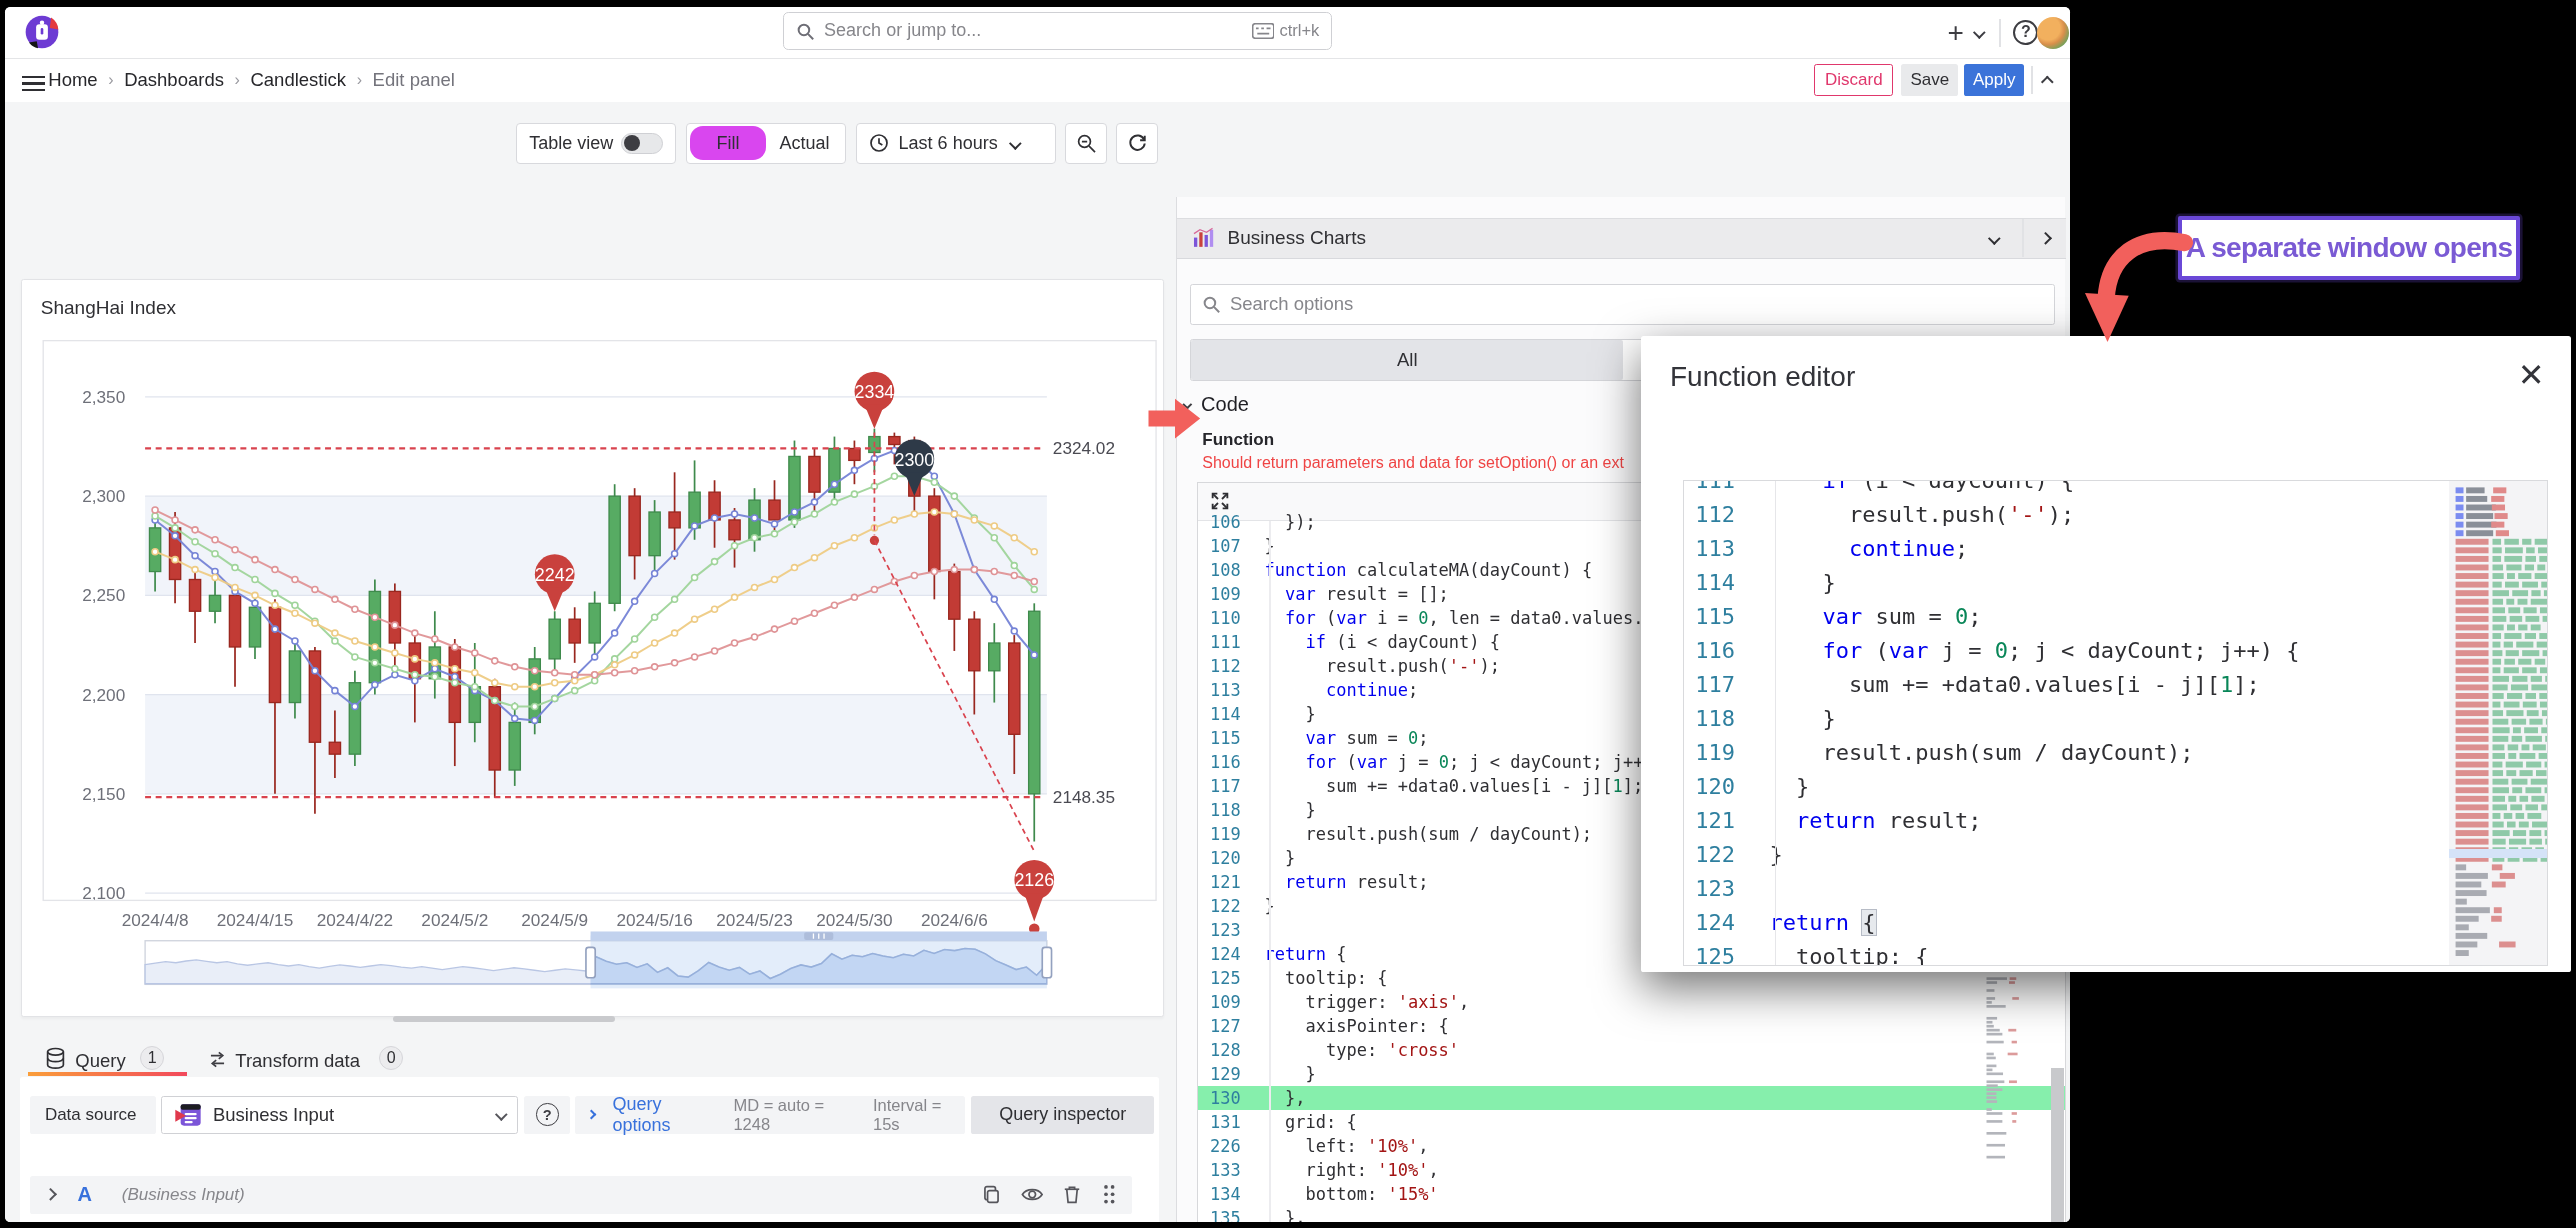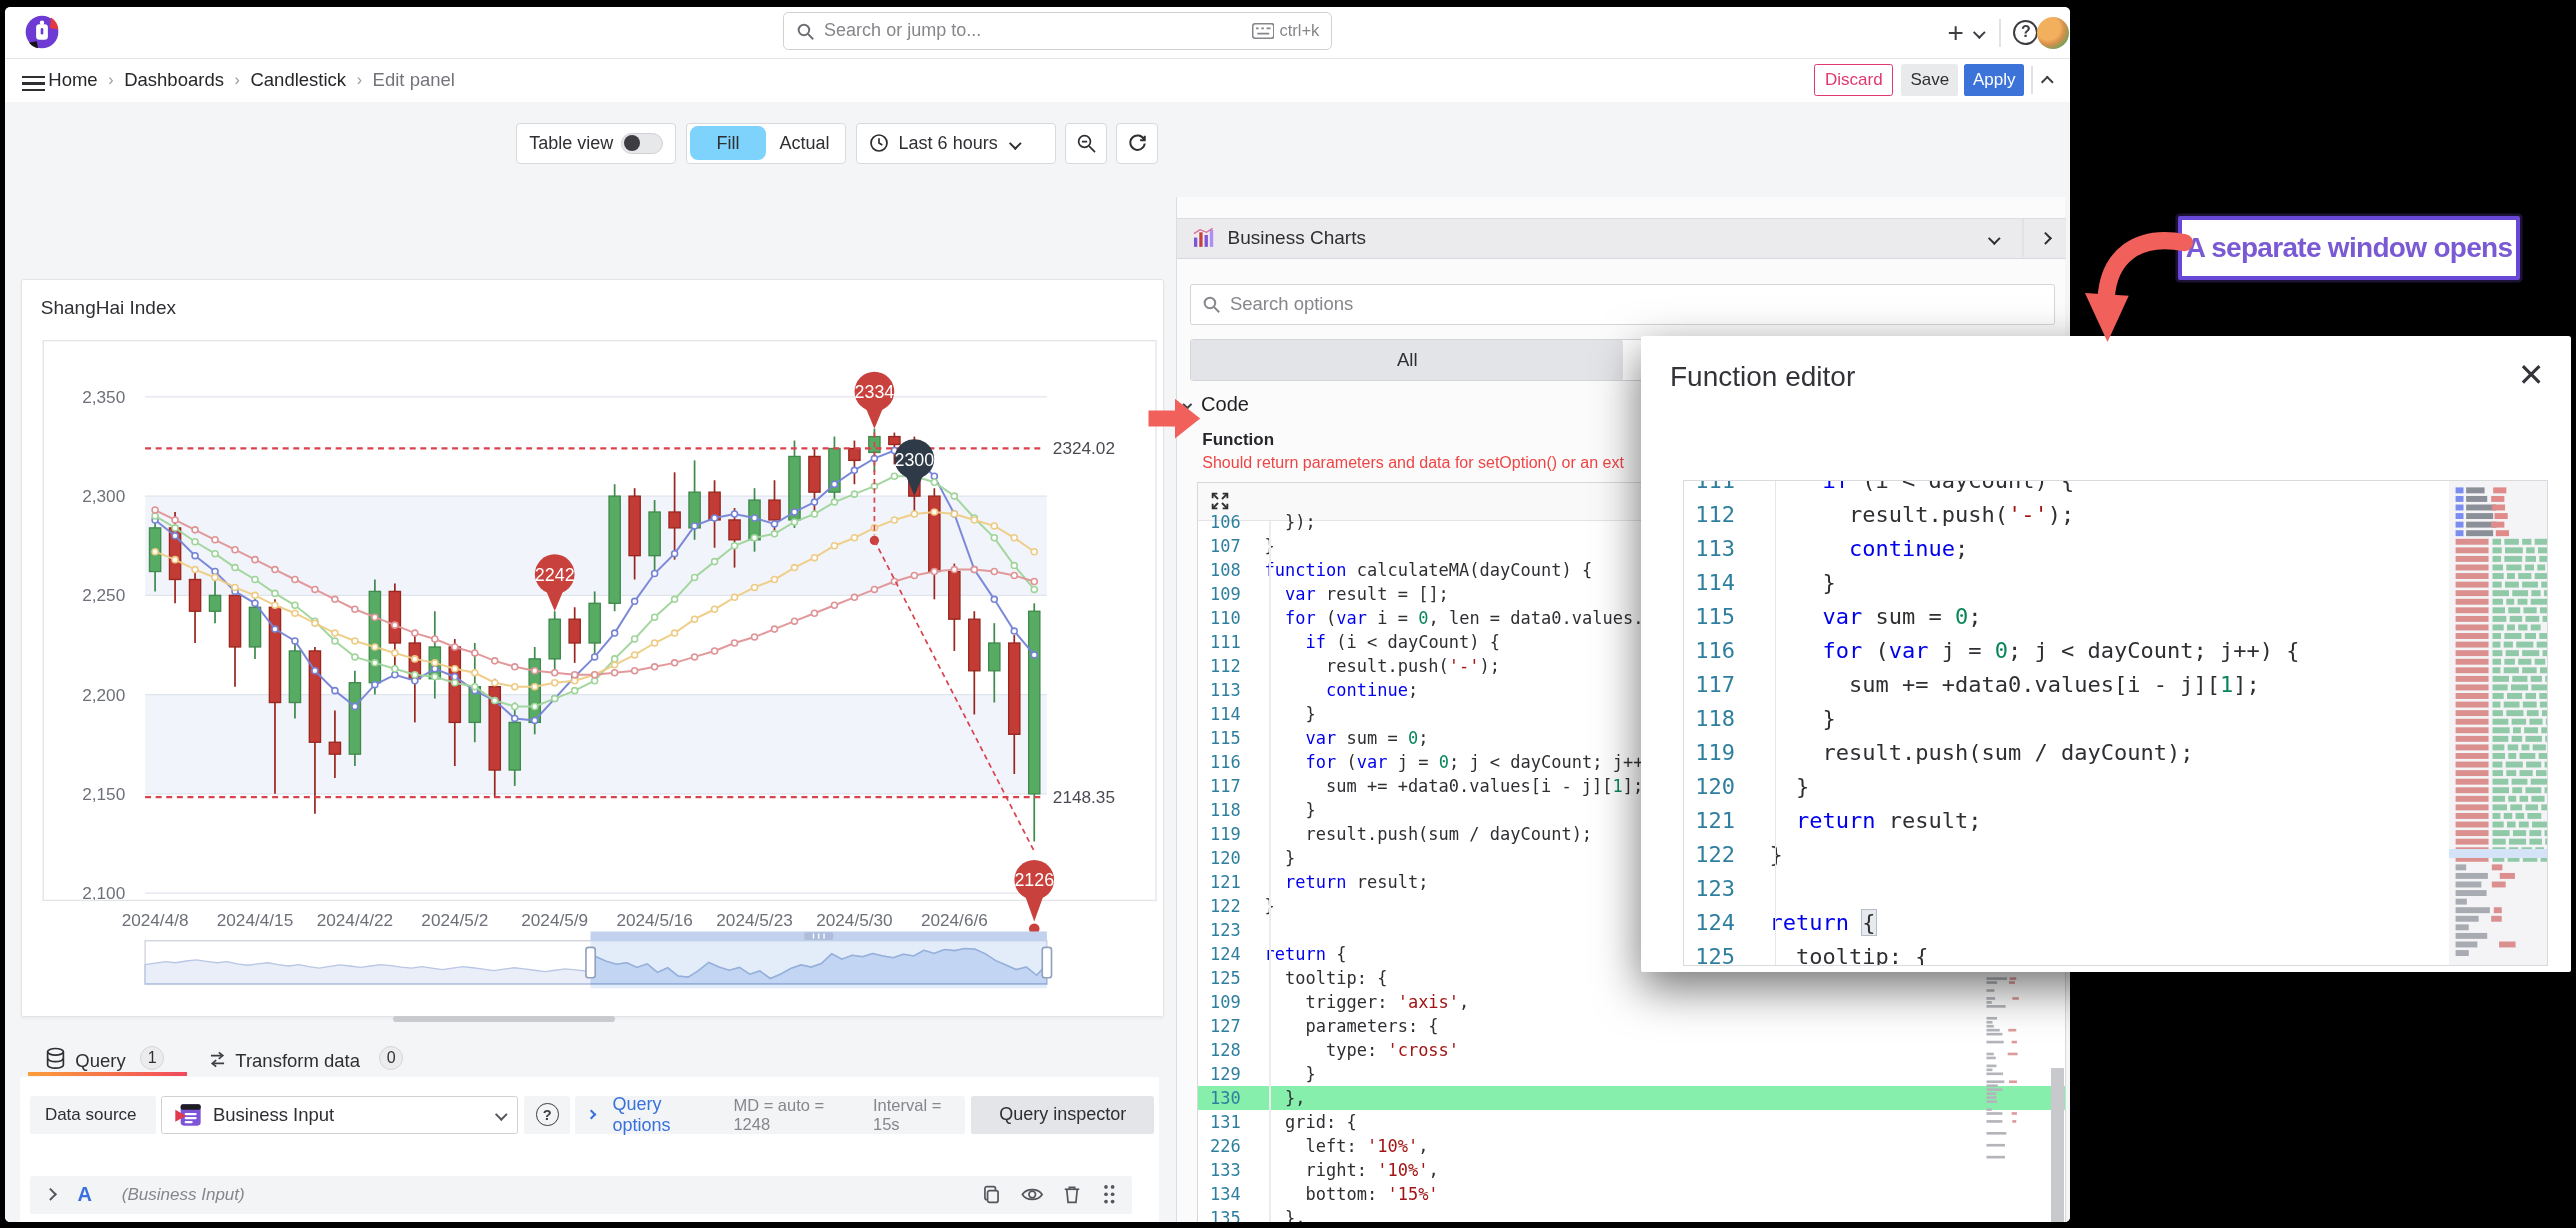--- a/index.html
+++ b/index.html
@@ -23,21 +23,21 @@
   .crumbsep{color:#9a9aa0;font-size:16px;margin:0 10.6px}
   .btn{display:inline-flex;align-items:center;justify-content:center;font-size:17px;border-radius:2.6px;height:32px;cursor:pointer}
   .btn-discard{border:1.3px solid #e0376c;color:#e0376c;background:#fff}
   .btn-save{background:#e9eaec;color:#2f2f33}
   .btn-apply{background:#3b73d9;color:#fff}
   
   .content{position:absolute;left:0;top:95px;width:2065px;height:1120px;background:#f4f5f6}
   .tbtn{position:absolute;height:41px;background:#fff;border:1.3px solid #d8d9dd;border-radius:4px;display:flex;align-items:center;font-size:18px;color:#2f2f33}
   .seg{display:flex;width:100%;height:100%;align-items:stretch;text-align:center}
   .seg>div{flex:1;display:flex;align-items:center;justify-content:center}
-  .seg .on{background:#7dd3fc;border-radius:8px}
+  .seg .on{background:#d946ef;border-radius:13px}
   .switch{width:42px;height:21px;border-radius:10.6px;background:#e7e8ea;border:1.3px solid #cfd0d4;position:relative}
   .switch::after{content:"";position:absolute;left:1.3px;top:1.3px;width:16px;height:16px;border-radius:50%;background:#3d3d42}
   
   .card{position:absolute;left:16px;top:177px;width:1143px;height:738px;background:#fff;border:1.3px solid #e2e3e6;border-radius:2.6px;box-shadow:0 1.3px 2.6px rgba(0,0,0,.04)}
   .card h1{position:absolute;left:18.5px;top:17px;font-size:19px;font-weight:400;color:#2f2f33}
   .chart-svg{position:absolute;left:21px;top:220px;width:1138px;height:687px}
   .hscroll{position:absolute;left:388px;top:914px;width:222px;height:6.6px;border-radius:3.3px;background:#c9cacd}
   
   .qtabs{position:absolute;left:0;top:943px;width:1164px;height:30px}
   .badge{display:inline-flex;min-width:24px;height:24px;border-radius:12px;background:#ececee;border:1.3px solid #d6d6da;align-items:center;justify-content:center;font-size:16px;color:#2f2f33;padding:0 5.3px}
@@ -656,21 +656,21 @@
               <div class="cl" style="height:24px;line-height:24px;font-size:17px"><span class="ln" style="width:57px;padding-right:14.6px">117</span><span style="padding-left:9.3px">      sum += +data0.values[i - j][<span class="tk-n">1</span>];</span></div>
               <div class="cl" style="height:24px;line-height:24px;font-size:17px"><span class="ln" style="width:57px;padding-right:14.6px">118</span><span style="padding-left:9.3px">    }</span></div>
               <div class="cl" style="height:24px;line-height:24px;font-size:17px"><span class="ln" style="width:57px;padding-right:14.6px">119</span><span style="padding-left:9.3px">    result.push(sum / dayCount);</span></div>
               <div class="cl" style="height:24px;line-height:24px;font-size:17px"><span class="ln" style="width:57px;padding-right:14.6px">120</span><span style="padding-left:9.3px">  }</span></div>
               <div class="cl" style="height:24px;line-height:24px;font-size:17px"><span class="ln" style="width:57px;padding-right:14.6px">121</span><span style="padding-left:9.3px">  <span class="tk-k">return</span> result;</span></div>
               <div class="cl" style="height:24px;line-height:24px;font-size:17px"><span class="ln" style="width:57px;padding-right:14.6px">122</span><span style="padding-left:9.3px">}</span></div>
               <div class="cl" style="height:24px;line-height:24px;font-size:17px"><span class="ln" style="width:57px;padding-right:14.6px">123</span><span style="padding-left:9.3px"></span></div>
               <div class="cl" style="height:24px;line-height:24px;font-size:17px"><span class="ln" style="width:57px;padding-right:14.6px">124</span><span style="padding-left:9.3px"><span class="tk-k">return</span> {</span></div>
               <div class="cl" style="height:24px;line-height:24px;font-size:17px"><span class="ln" style="width:57px;padding-right:14.6px">125</span><span style="padding-left:9.3px">  tooltip: {</span></div>
               <div class="cl" style="height:24px;line-height:24px;font-size:17px"><span class="ln" style="width:57px;padding-right:14.6px">109</span><span style="padding-left:9.3px">    trigger: <span class="tk-s">'axis'</span>,</span></div>
-              <div class="cl" style="height:24px;line-height:24px;font-size:17px"><span class="ln" style="width:57px;padding-right:14.6px">127</span><span style="padding-left:9.3px">    parameters: {</span></div>
+              <div class="cl" style="height:24px;line-height:24px;font-size:17px"><span class="ln" style="width:57px;padding-right:14.6px">127</span><span style="padding-left:9.3px">    axisPointer: {</span></div>
               <div class="cl" style="height:24px;line-height:24px;font-size:17px"><span class="ln" style="width:57px;padding-right:14.6px">128</span><span style="padding-left:9.3px">      type: <span class="tk-s">'cross'</span></span></div>
               <div class="cl" style="height:24px;line-height:24px;font-size:17px"><span class="ln" style="width:57px;padding-right:14.6px">129</span><span style="padding-left:9.3px">    }</span></div>
               <div class="cl cur" style="height:24px;line-height:24px;font-size:17px"><span class="ln" style="width:57px;padding-right:14.6px">130</span><span style="padding-left:9.3px">  },</span></div>
               <div class="cl" style="height:24px;line-height:24px;font-size:17px"><span class="ln" style="width:57px;padding-right:14.6px">131</span><span style="padding-left:9.3px">  grid: {</span></div>
               <div class="cl" style="height:24px;line-height:24px;font-size:17px"><span class="ln" style="width:57px;padding-right:14.6px">226</span><span style="padding-left:9.3px">    left: <span class="tk-s">'10%'</span>,</span></div>
               <div class="cl" style="height:24px;line-height:24px;font-size:17px"><span class="ln" style="width:57px;padding-right:14.6px">133</span><span style="padding-left:9.3px">    right: <span class="tk-s">'10%'</span>,</span></div>
               <div class="cl" style="height:24px;line-height:24px;font-size:17px"><span class="ln" style="width:57px;padding-right:14.6px">134</span><span style="padding-left:9.3px">    bottom: <span class="tk-s">'15%'</span></span></div>
               <div class="cl" style="height:24px;line-height:24px;font-size:17px"><span class="ln" style="width:57px;padding-right:14.6px">135</span><span style="padding-left:9.3px">  },</span></div>
             </div>
           <div class="gutterline" style="left:71px"></div>

